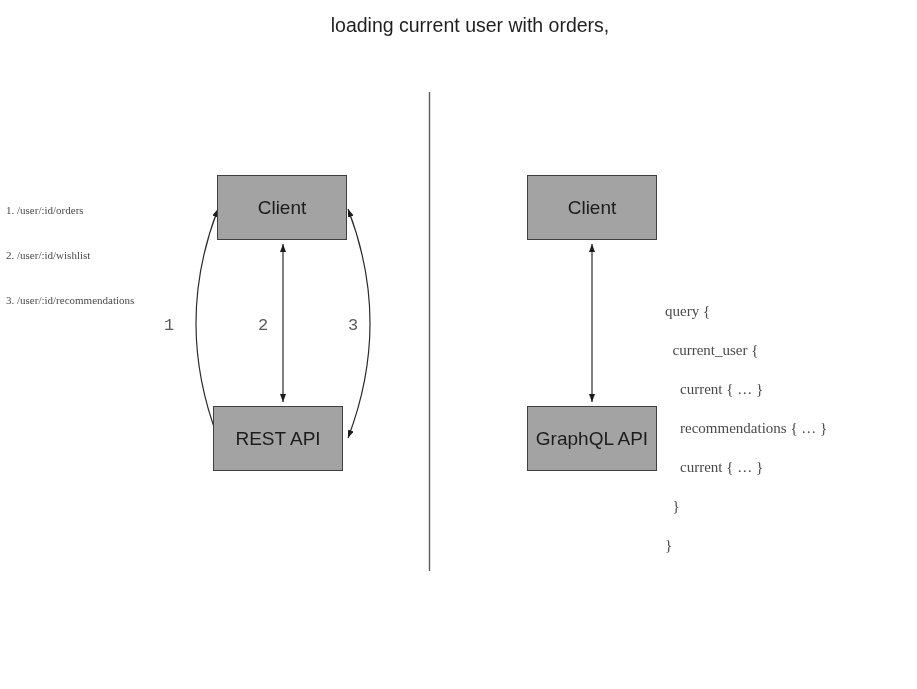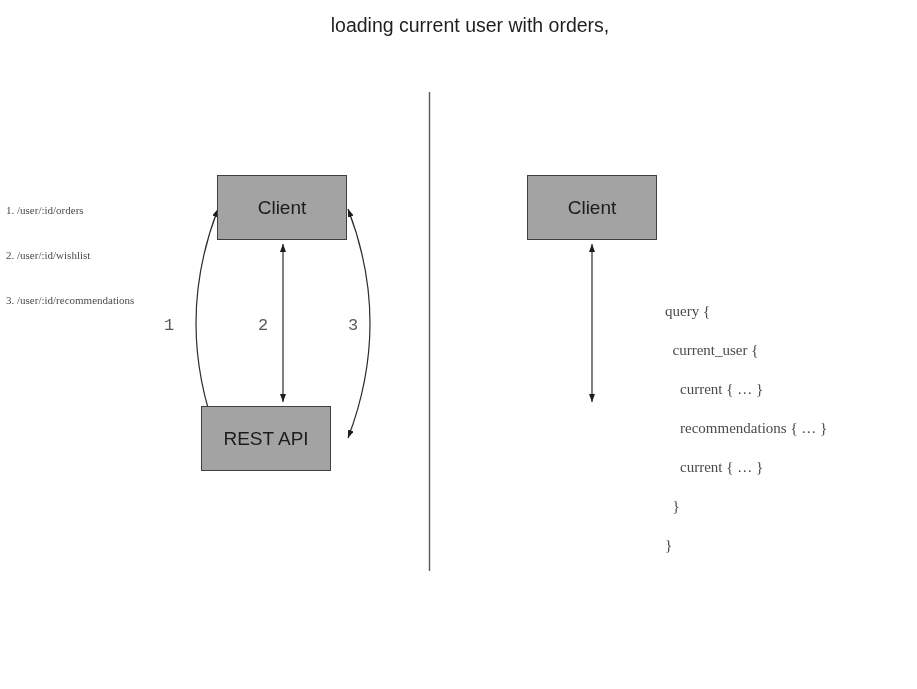--- a/index.html
+++ b/index.html
@@ -34,21 +34,21 @@
     box-sizing: border-box;
     background: #a3a3a3;
     border: 1.5px solid #3f3f3f;
     display: flex;
     align-items: center;
     justify-content: center;
     font-size: 19px;
     color: #1c1c1c;
   }
   .node.client-left   { left: 217px; top: 175px; }
-  .node.rest-api      { left: 201px; top: 406px; }
+  .node.rest-api      { left: 213px; top: 406px; }
   .node.client-right  { left: 527px; top: 175px; }
   .node.graphql-api   { left: 527px; top: 406px; }
   .mono {
     font-family: Liberation Serif, serif;
     color: #4a4a4a;
   }
   .endpoints {
     position: absolute;
     left: 6px;
     top: 173px;
@@ -114,20 +114,23 @@
   </div>
 
   <div class="node rest-api">
     <span>REST API</span>
   </div>
 
   <div class="node client-right">
     <span>Client</span>
   </div>
 
+  <div class="node graphql-api">
+    <span>GraphQL API</span>
+  </div>
 
   <div class="arrow-label n1">1</div>
   <div class="arrow-label n2">2</div>
   <div class="arrow-label n3">3</div>
 
   <div class="query-block mono">
     <div>query {</div>
     <div>  current_user {</div>
     <div>    current { … }</div>
     <div>    recommendations { … }</div>

